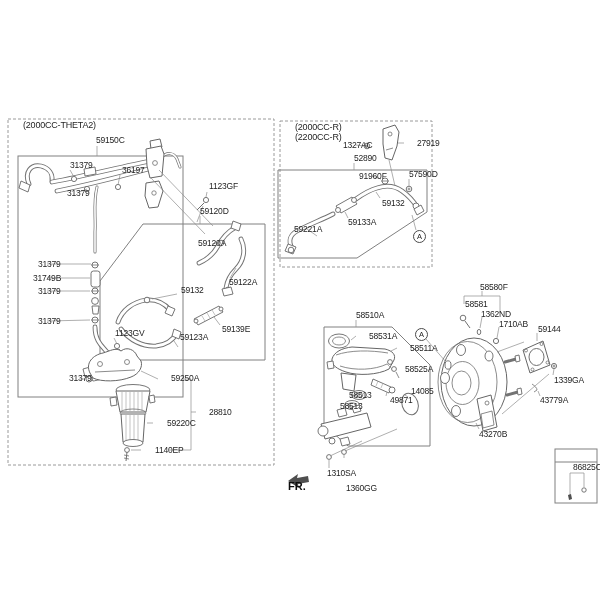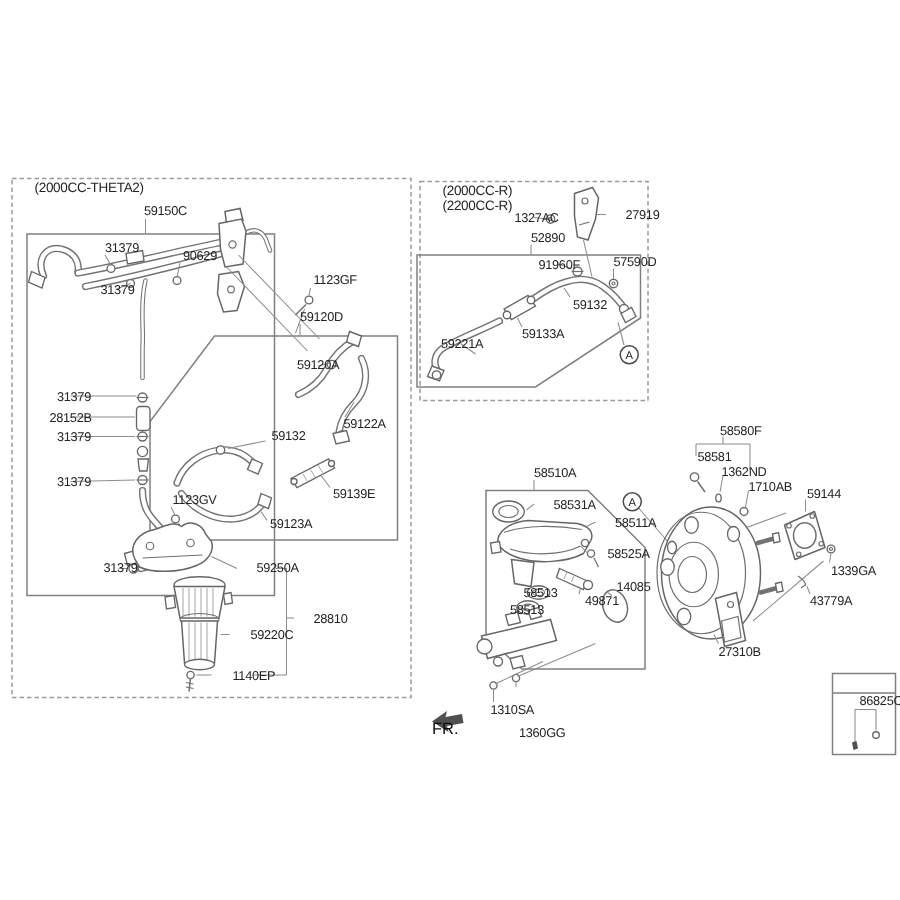--- a/index.html
+++ b/index.html
@@ -3,21 +3,21 @@
 <meta charset="utf-8">
 <style>
   html,body{margin:0;padding:0;background:#fff;}
   .stage{position:relative;width:600px;height:600px;background:#fff;overflow:hidden;
          font-family:"Liberation Sans",sans-serif;}
   .stage svg{position:absolute;left:0;top:0;}
   .lbl{position:absolute;font-size:8.5px;line-height:9px;color:#242424;letter-spacing:-0.2px;white-space:nowrap;padding-left:12px;}
   .ttl{font-size:9px;color:#242424;}
   .view-marker{position:absolute;width:11px;height:11px;border:1px solid #4a4a4a;border-radius:50%;
                font-size:7.5px;line-height:11px;text-align:center;color:#242424;background:#fff;}
-  .fr{font-size:11px;font-weight:normal;color:#0d0d0d;letter-spacing:0;}
+  .fr{font-size:11px;font-weight:bold;color:#0d0d0d;letter-spacing:0;}
   .dash{fill:none;stroke:#9a9a9a;stroke-width:1;stroke-dasharray:3 2;}
   .solid{fill:none;stroke:#808080;stroke-width:1;}
   .thin{fill:none;stroke:#6f6f6f;stroke-width:1;}
   .thin2{fill:none;stroke:#6f6f6f;stroke-width:.8;}
   .leader{fill:none;stroke:#8c8c8c;stroke-width:.7;}
   .hose-o{fill:none;stroke:#737373;stroke-width:4.8;stroke-linecap:round;}
   .hose-i{fill:none;stroke:#ffffff;stroke-width:2.9;stroke-linecap:round;}
   .pipe-o{fill:none;stroke:#737373;stroke-width:3;stroke-linecap:round;}
   .pipe-i{fill:none;stroke:#ffffff;stroke-width:1.6;stroke-linecap:round;}
   .sym{fill:#ffffff;stroke:#666666;stroke-width:.9;}
@@ -305,34 +305,34 @@
     <line x1="570" y1="473" x2="570" y2="496" class="leader"></line>
     <line x1="584" y1="473" x2="584" y2="487" class="leader"></line>
     <circle cx="584" cy="490" r="2.2" class="sym"></circle>
     <polygon points="568,495 571,494 572,499 569,500" class="symf"></polygon>
   </g>
 </svg>
 
 <div class="lbl ttl" style="left:11px;top:121px">(2000CC-THETA2)</div>
 <div class="lbl" style="left:84px;top:136px">59150C</div>
 <div class="lbl" style="left:58px;top:161px">31379</div>
-<div class="lbl" style="left:110px;top:166px">90629</div>
+<div class="lbl" style="left:110px;top:166px">36197</div>
 <div class="lbl" style="left:197px;top:182px">1123GF</div>
 <div class="lbl" style="left:55px;top:189px">31379</div>
 <div class="lbl" style="left:188px;top:207px">59120D</div>
 <div class="lbl" style="left:186px;top:239px">59120A</div>
 <div class="lbl" style="left:26px;top:260px">31379</div>
-<div class="lbl" style="left:21px;top:274px">28152B</div>
+<div class="lbl" style="left:21px;top:274px">31749B</div>
 <div class="lbl" style="left:26px;top:287px">31379</div>
 <div class="lbl" style="left:169px;top:286px">59132</div>
 <div class="lbl" style="left:217px;top:278px">59122A</div>
 <div class="lbl" style="left:26px;top:317px">31379</div>
 <div class="lbl" style="left:210px;top:325px">59139E</div>
 <div class="lbl" style="left:103px;top:329px">1123GV</div>
-<div class="lbl" style="left:168px;top:345px">59123A</div>
+<div class="lbl" style="left:168px;top:333px">59123A</div>
 <div class="lbl" style="left:57px;top:374px">31379</div>
 <div class="lbl" style="left:159px;top:374px">59250A</div>
 <div class="lbl" style="left:197px;top:408px">28810</div>
 <div class="lbl" style="left:155px;top:419px">59220C</div>
 <div class="lbl" style="left:143px;top:446px">1140EP</div>
 
 <div class="lbl ttl" style="left:283px;top:123px">(2000CC-R)</div>
 <div class="lbl ttl" style="left:283px;top:133px">(2200CC-R)</div>
 <div class="lbl" style="left:331px;top:141px">1327AC</div>
 <div class="lbl" style="left:405px;top:139px">27919</div>
@@ -356,18 +356,18 @@
 <div class="lbl" style="left:315px;top:469px">1310SA</div>
 <div class="view-marker" style="left:415px;top:328px">A</div>
 
 <div class="lbl" style="left:468px;top:283px">58580F</div>
 <div class="lbl" style="left:453px;top:300px">58581</div>
 <div class="lbl" style="left:469px;top:310px">1362ND</div>
 <div class="lbl" style="left:487px;top:320px">1710AB</div>
 <div class="lbl" style="left:526px;top:325px">59144</div>
 <div class="lbl" style="left:542px;top:376px">1339GA</div>
 <div class="lbl" style="left:528px;top:396px">43779A</div>
-<div class="lbl" style="left:467px;top:430px">27310B</div>
+<div class="lbl" style="left:467px;top:430px">43270B</div>
 
 <div class="lbl" style="left:561px;top:463px">86825C</div>
 <div class="lbl fr" style="left:276px;top:482px">FR.</div>
 
 </div>
 
 </body></html>

